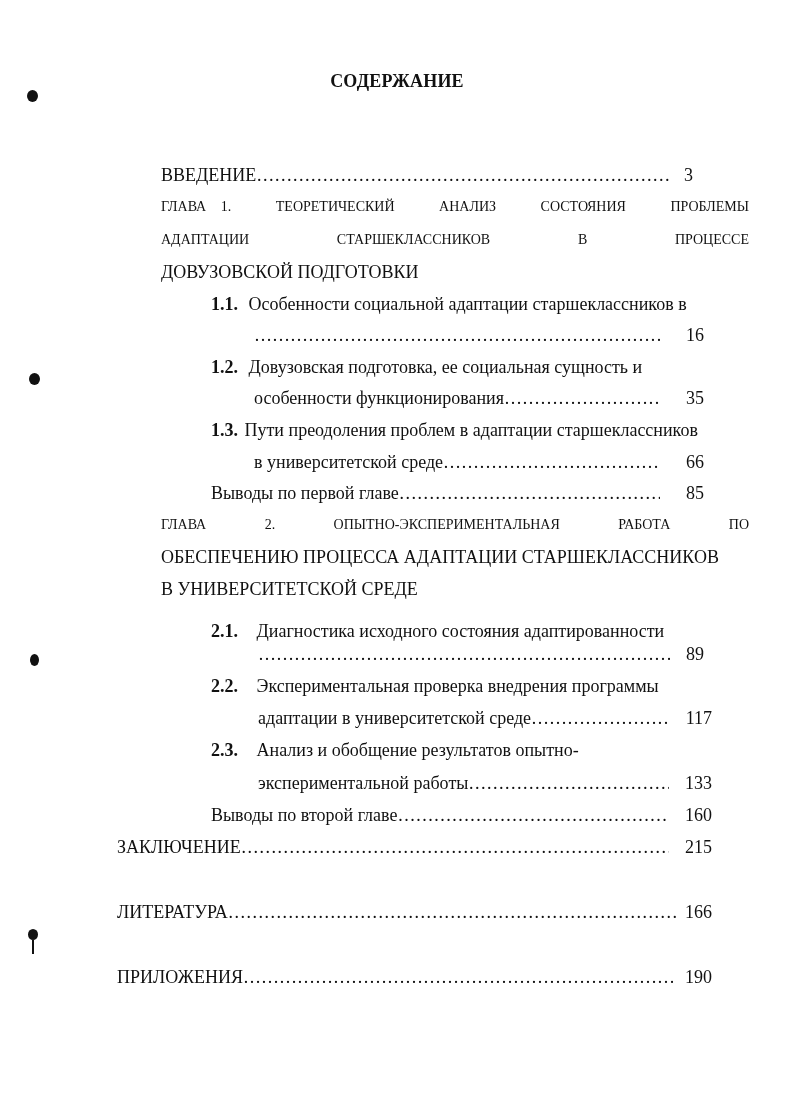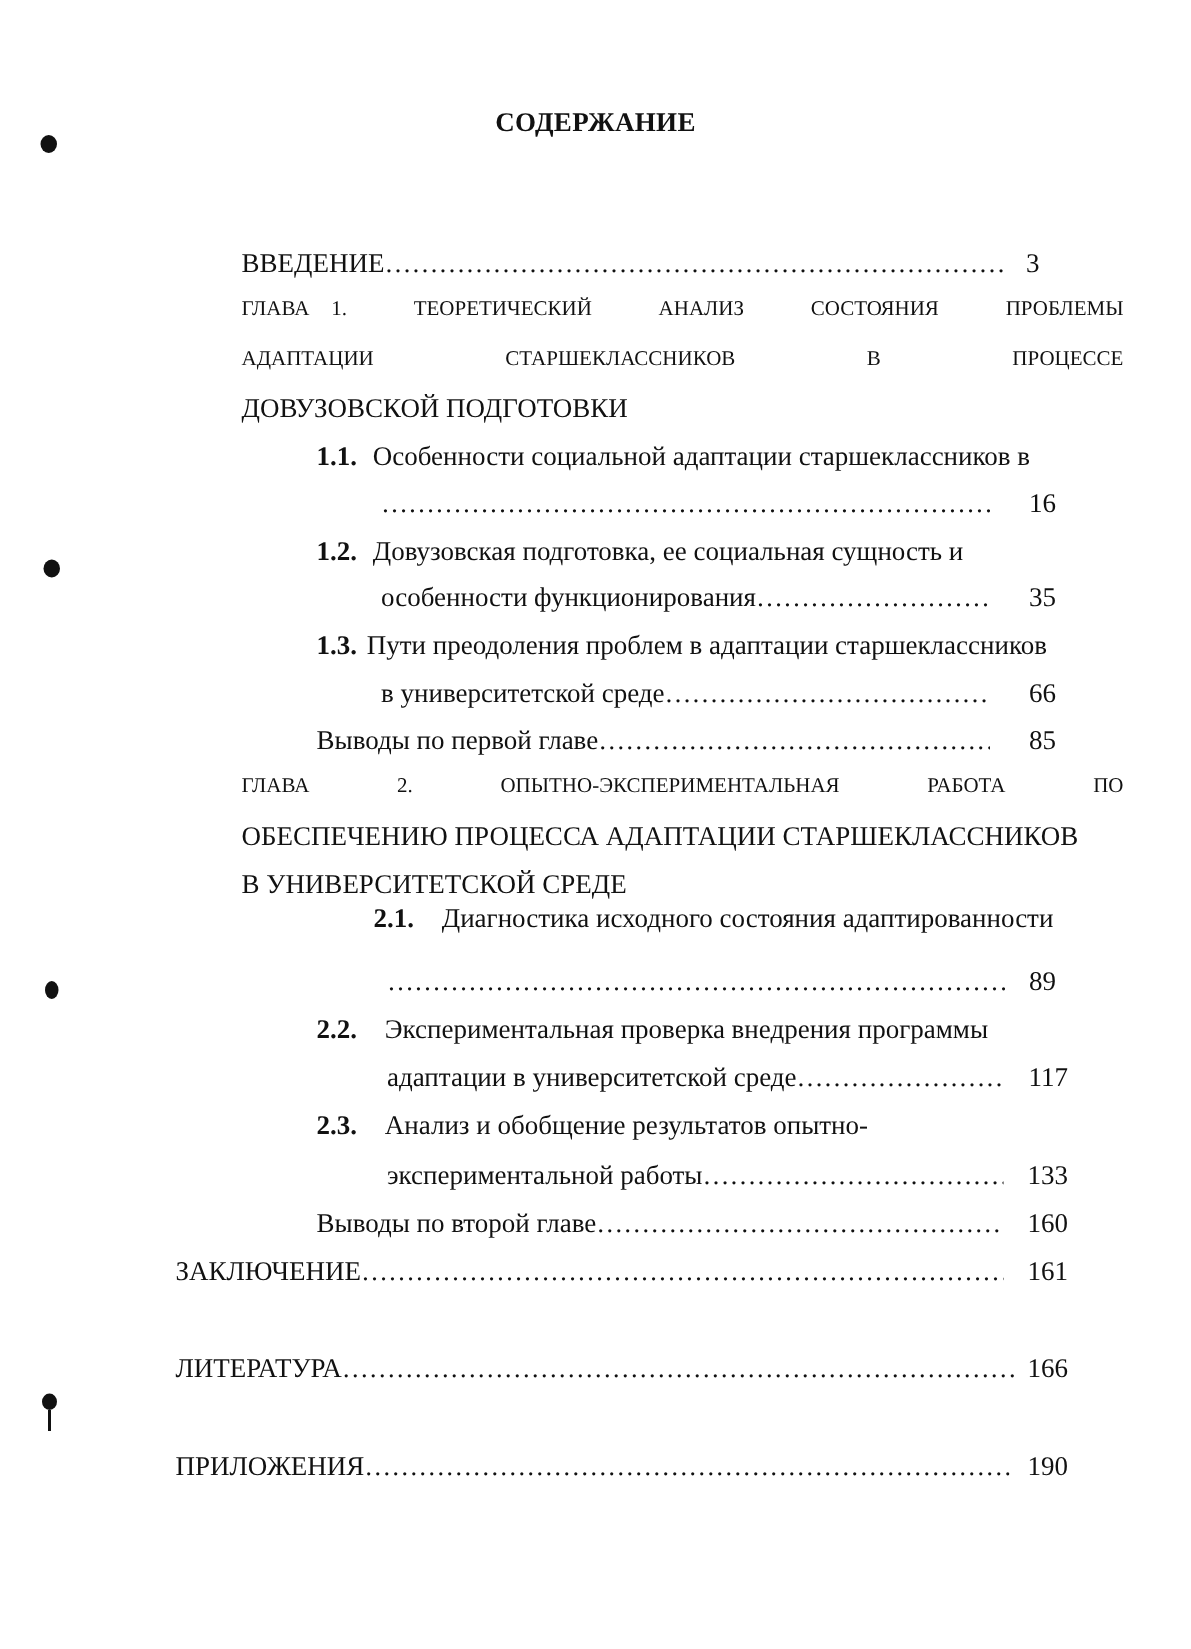--- a/index.html
+++ b/index.html
@@ -141,21 +141,21 @@
 <div class="justify" style="top:514px;left:161px;width:588px;">
   <span>ГЛАВА</span>
   <span>2.</span>
   <span>ОПЫТНО-ЭКСПЕРИМЕНТАЛЬНАЯ</span>
   <span>РАБОТА</span>
   <span>ПО</span>
 </div>
 <div class="line" style="top:546px;left:161px;">ОБЕСПЕЧЕНИЮ ПРОЦЕССА АДАПТАЦИИ СТАРШЕКЛАССНИКОВ</div>
 <div class="line" style="top:578px;left:161px;">В УНИВЕРСИТЕТСКОЙ СРЕДЕ</div>
 
-<div class="line" style="top:601px;left:211px;margin-left:38px;">
+<div class="line" style="top:620px;left:211px;">
   <span class="num">2.1.</span>
   <span style="margin-left:14px;">Диагностика исходного состояния адаптированности</span>
 </div>
 <div class="row" style="top:643px;left:258px;width:446px;">
   <span class="dots"></span>
   <span class="page" style="padding-left:16px;">89</span>
 </div>
 
 <div class="line" style="top:675px;left:211px;">
   <span class="num">2.2.</span>
@@ -179,21 +179,21 @@
 
 <div class="row" style="top:804px;left:211px;width:501px;">
   <span class="text">Выводы по второй главе</span>
   <span class="dots"></span>
   <span class="page" style="padding-left:16px;">160</span>
 </div>
 
 <div class="row" style="top:836px;left:117px;width:595px;">
   <span class="text">ЗАКЛЮЧЕНИЕ</span>
   <span class="dots"></span>
-  <span class="page" style="padding-left:16px;">161</span>
+  <span class="page" style="padding-left:16px;">215</span>
 </div>
 
 <div class="row" style="top:901px;left:117px;width:595px;">
   <span class="text">ЛИТЕРАТУРА</span>
   <span class="dots"></span>
   <span class="page" style="padding-left:8px;">166</span>
 </div>
 
 <div class="row" style="top:966px;left:117px;width:595px;">
   <span class="text">ПРИЛОЖЕНИЯ</span>

